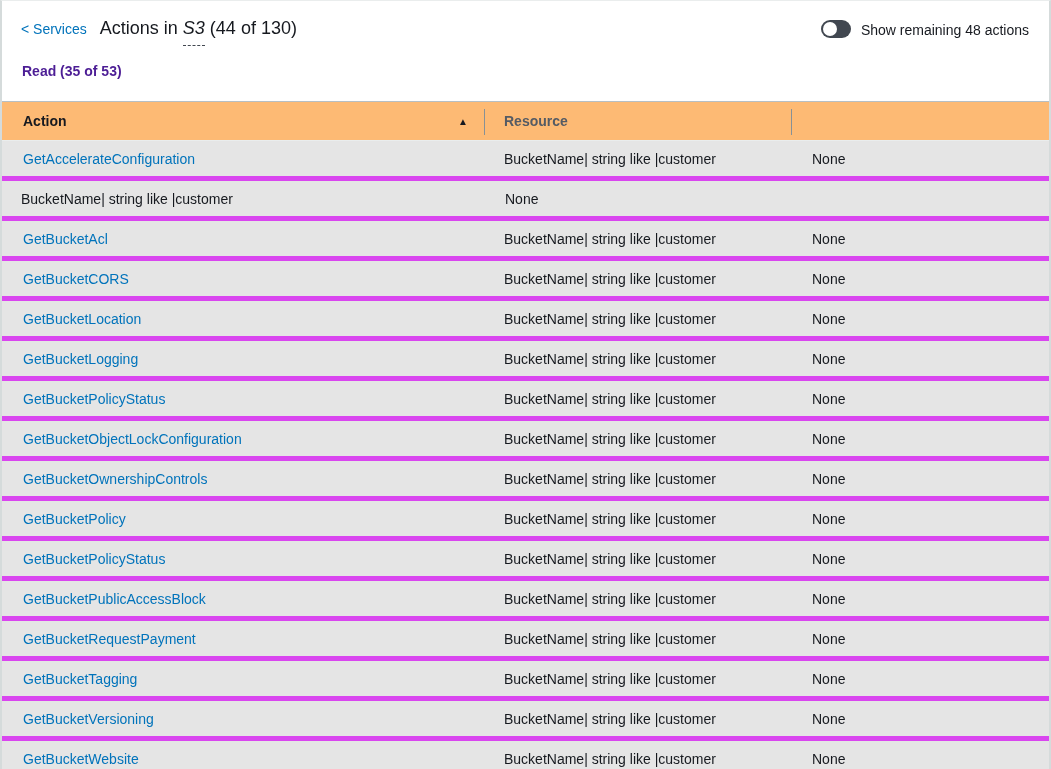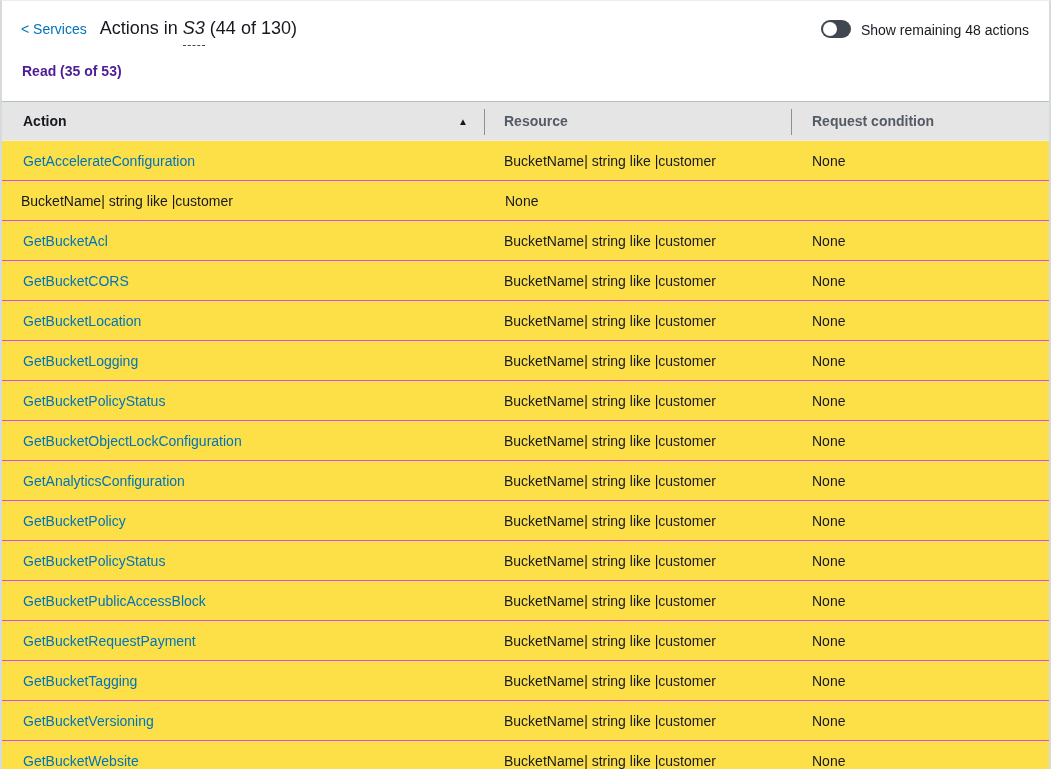--- a/index.html
+++ b/index.html
@@ -77,21 +77,21 @@
     font-weight: 700;
     color: #4c1d95;
   }
 
   
   .actions-table { margin-top: 22px; width: 100%; }
   .thead {
     display: grid;
     grid-template-columns: 483px 307px 1fr;
     height: 40px;
-    background: #e5e5e5;
+    background: #fdba74;
     border-top: 1px solid #b7bfc3;
     border-bottom: 1px solid #eaeded;
     align-items: center;
   }
   .th { font-size: 14px; font-weight: 700; position: relative; height: 100%;
         display: flex; align-items: center; }
   .th-action { color: #16191f; padding-left: 21px; cursor: pointer; }
   .th-resource { color: #545b64; padding-left: 19px; }
   .th-condition { color: #545b64; padding-left: 20px; }
   .sort-icon {
@@ -108,22 +108,22 @@
     height: 26px;
     background: #879196;
     cursor: col-resize;
   }
 
   .row {
     display: grid;
     grid-template-columns: 483px 307px 1fr;
     height: 40px;
     align-items: center;
-    border-bottom: 1px solid #d946ef;
-    background: #fde047;
+    border-bottom: 5px solid #d946ef;
+    background: #e5e5e5;
   }
   .cell { font-size: 14px; }
   .cell-action { padding-left: 21px; }
   .cell-action a {
     color: #0073bb;
     text-decoration: none;
     cursor: pointer;
   }
   .cell-resource { padding-left: 19px; color: #16191f; }
   .cell-condition { padding-left: 20px; color: #16191f; }
@@ -149,23 +149,20 @@
   <div class="thead">
     <div class="th th-action">
       <span>Action</span>
       <span class="sort-icon">▲</span>
       <span class="col-divider"></span>
     </div>
     <div class="th th-resource">
       <span>Resource</span>
       <span class="col-divider"></span>
     </div>
-    <div class="th th-condition">
-      <span>Request condition</span>
-    </div>
   </div>
   <div class="tbody">
 
       <div class="row">
         <div class="cell cell-action">
           <a>GetAccelerateConfiguration</a>
         </div>
         <div class="cell cell-resource">BucketName| string like |customer</div>
         <div class="cell cell-condition">None</div>
       </div>
@@ -218,21 +215,21 @@
       <div class="row">
         <div class="cell cell-action">
           <a>GetBucketObjectLockConfiguration</a>
         </div>
         <div class="cell cell-resource">BucketName| string like |customer</div>
         <div class="cell cell-condition">None</div>
       </div>
 
       <div class="row">
         <div class="cell cell-action">
-          <a>GetAnalyticsConfiguration</a>
+          <a>GetBucketOwnershipControls</a>
         </div>
         <div class="cell cell-resource">BucketName| string like |customer</div>
         <div class="cell cell-condition">None</div>
       </div>
 
       <div class="row">
         <div class="cell cell-action">
           <a>GetBucketPolicy</a>
         </div>
         <div class="cell cell-resource">BucketName| string like |customer</div>

